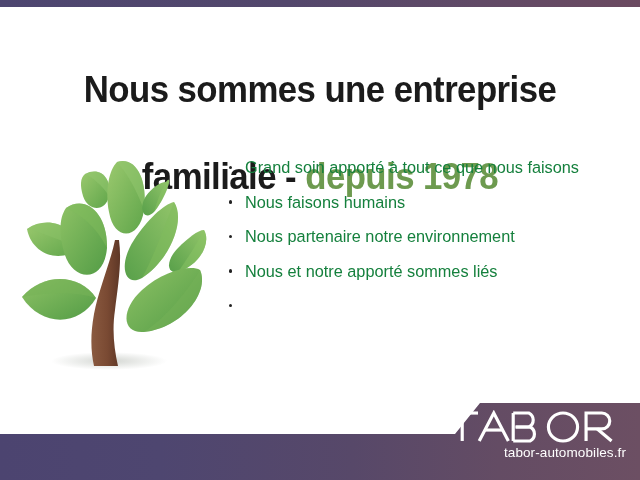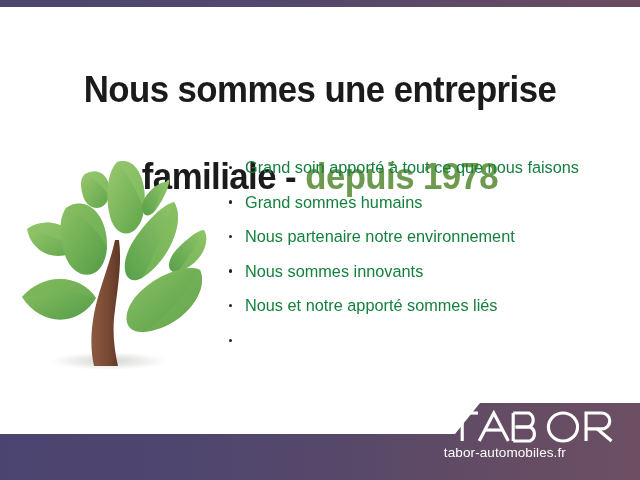--- a/index.html
+++ b/index.html
@@ -111,21 +111,21 @@
     display: block;
     height: 34px;
   }
   .logo-mark svg { display: block; height: 34px; width: auto; }
   .logo-tagline {
     display: block;
     margin-top: 1px;
     font-size: 13.5px;
     color: #ffffff;
     letter-spacing: 0.1px;
-    text-align: left;
+    text-align: right;
   }
 </style>
 </head>
 <body>
 
 <div id="slide">
 
   <div class="top-bar"></div>
 
   <div class="headline">
@@ -188,23 +188,22 @@
       <path fill="url(#lgC)" d="M190 78 C 198 92, 184 114, 164 120 C 152 122, 152 108, 164 96 C 174 86, 184 78, 190 78 Z"></path>
       <path fill="#8ac464" opacity="0.5" d="M190 78 C 198 92, 184 114, 164 120 C 174 106, 184 90, 190 78 Z"></path>
 
       <path fill="url(#lgB)" d="M186 118 C 196 140, 168 176, 130 180 C 108 182, 106 158, 128 138 C 148 120, 176 112, 186 118 Z"></path>
       <path fill="#76b257" opacity="0.5" d="M186 118 C 196 140, 168 176, 130 180 C 154 164, 174 138, 186 118 Z"></path>
     </svg>
   </div>
 
   <ul class="bullets">
     <li><span class="dot"></span><span>Grand soin apporté à tout ce que nous faisons</span></li>
-    <li><span class="dot"></span><span>Grand sommes humains</span></li>
+    <li><span class="dot"></span><span>Nous faisons humains</span></li>
     <li><span class="dot"></span><span>Nous partenaire notre environnement</span></li>
-    <li><span class="dot"></span><span>Nous sommes innovants</span></li>
     <li><span class="dot"></span><span>Nous et notre apporté sommes liés</span></li>
     <li><span class="dot"></span></li>
   </ul>
 
   <div class="bottom-bar"></div>
 
   <div class="logo">
     <span class="logo-mark">
       <svg viewBox="0 0 300 56" xmlns="http://www.w3.org/2000/svg" aria-hidden="true">
         <g fill="none" stroke="#ffffff" stroke-width="5.2" stroke-linecap="butt" stroke-linejoin="miter">

